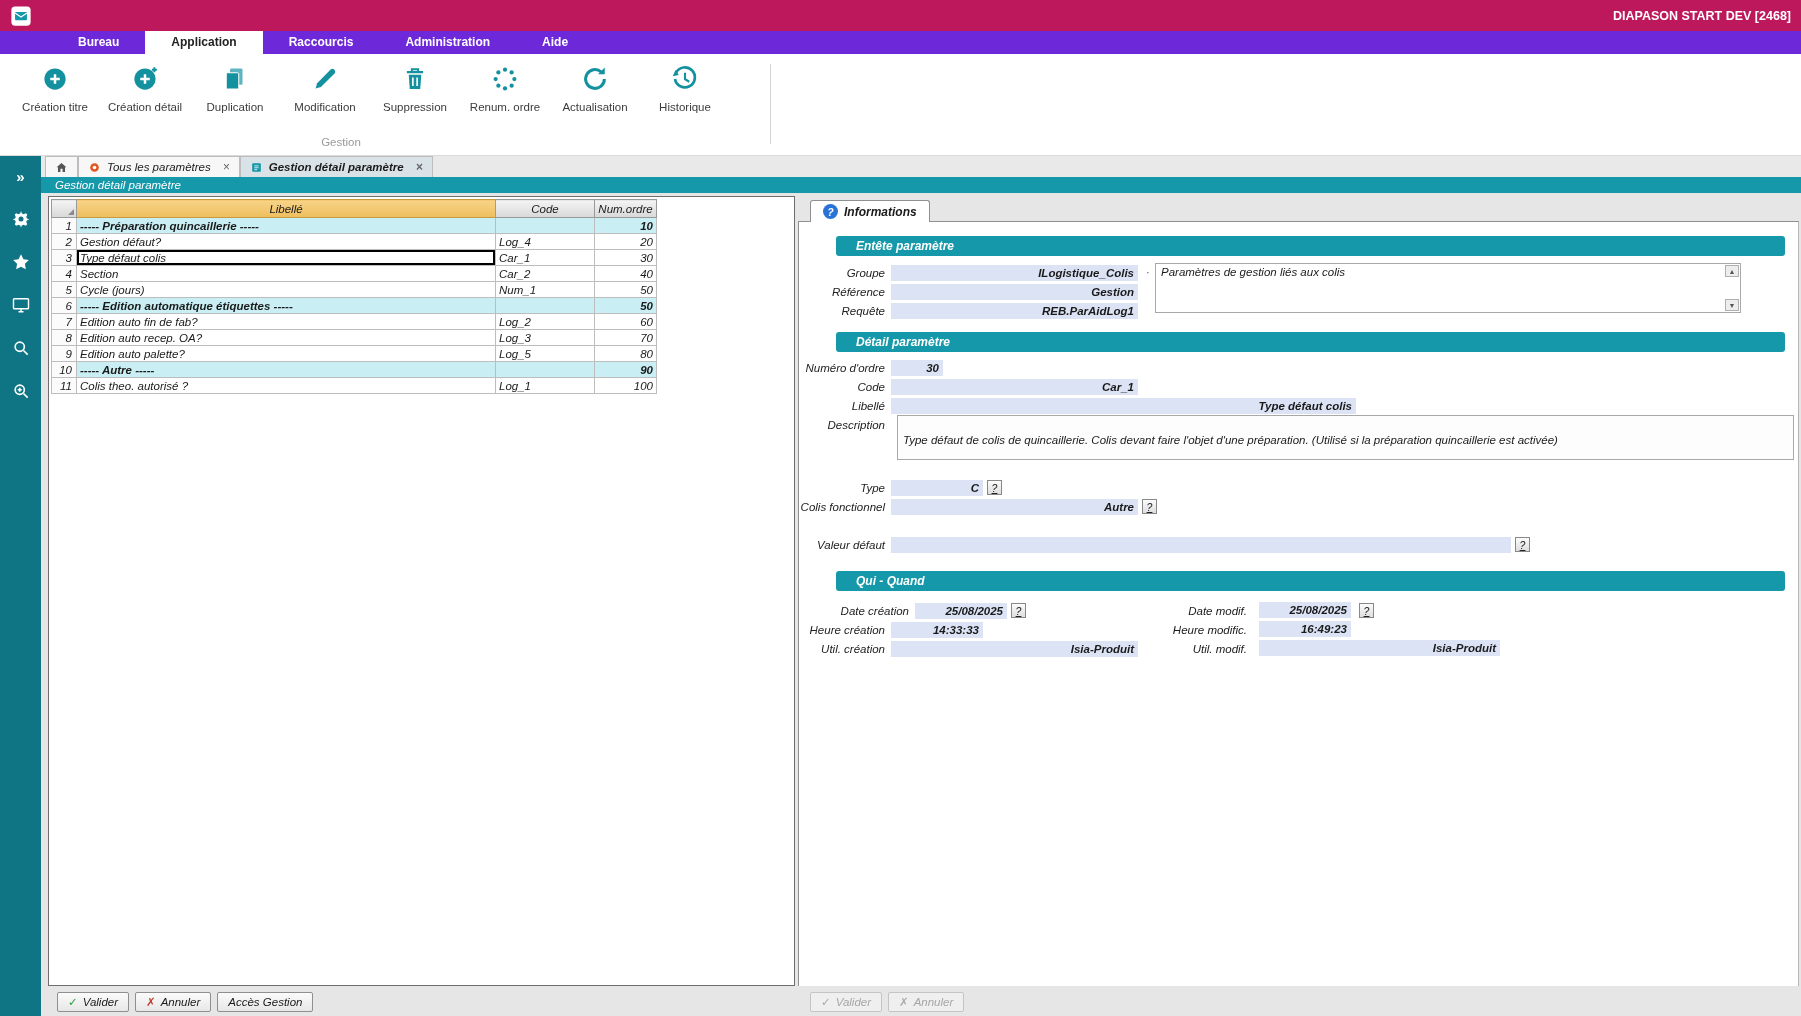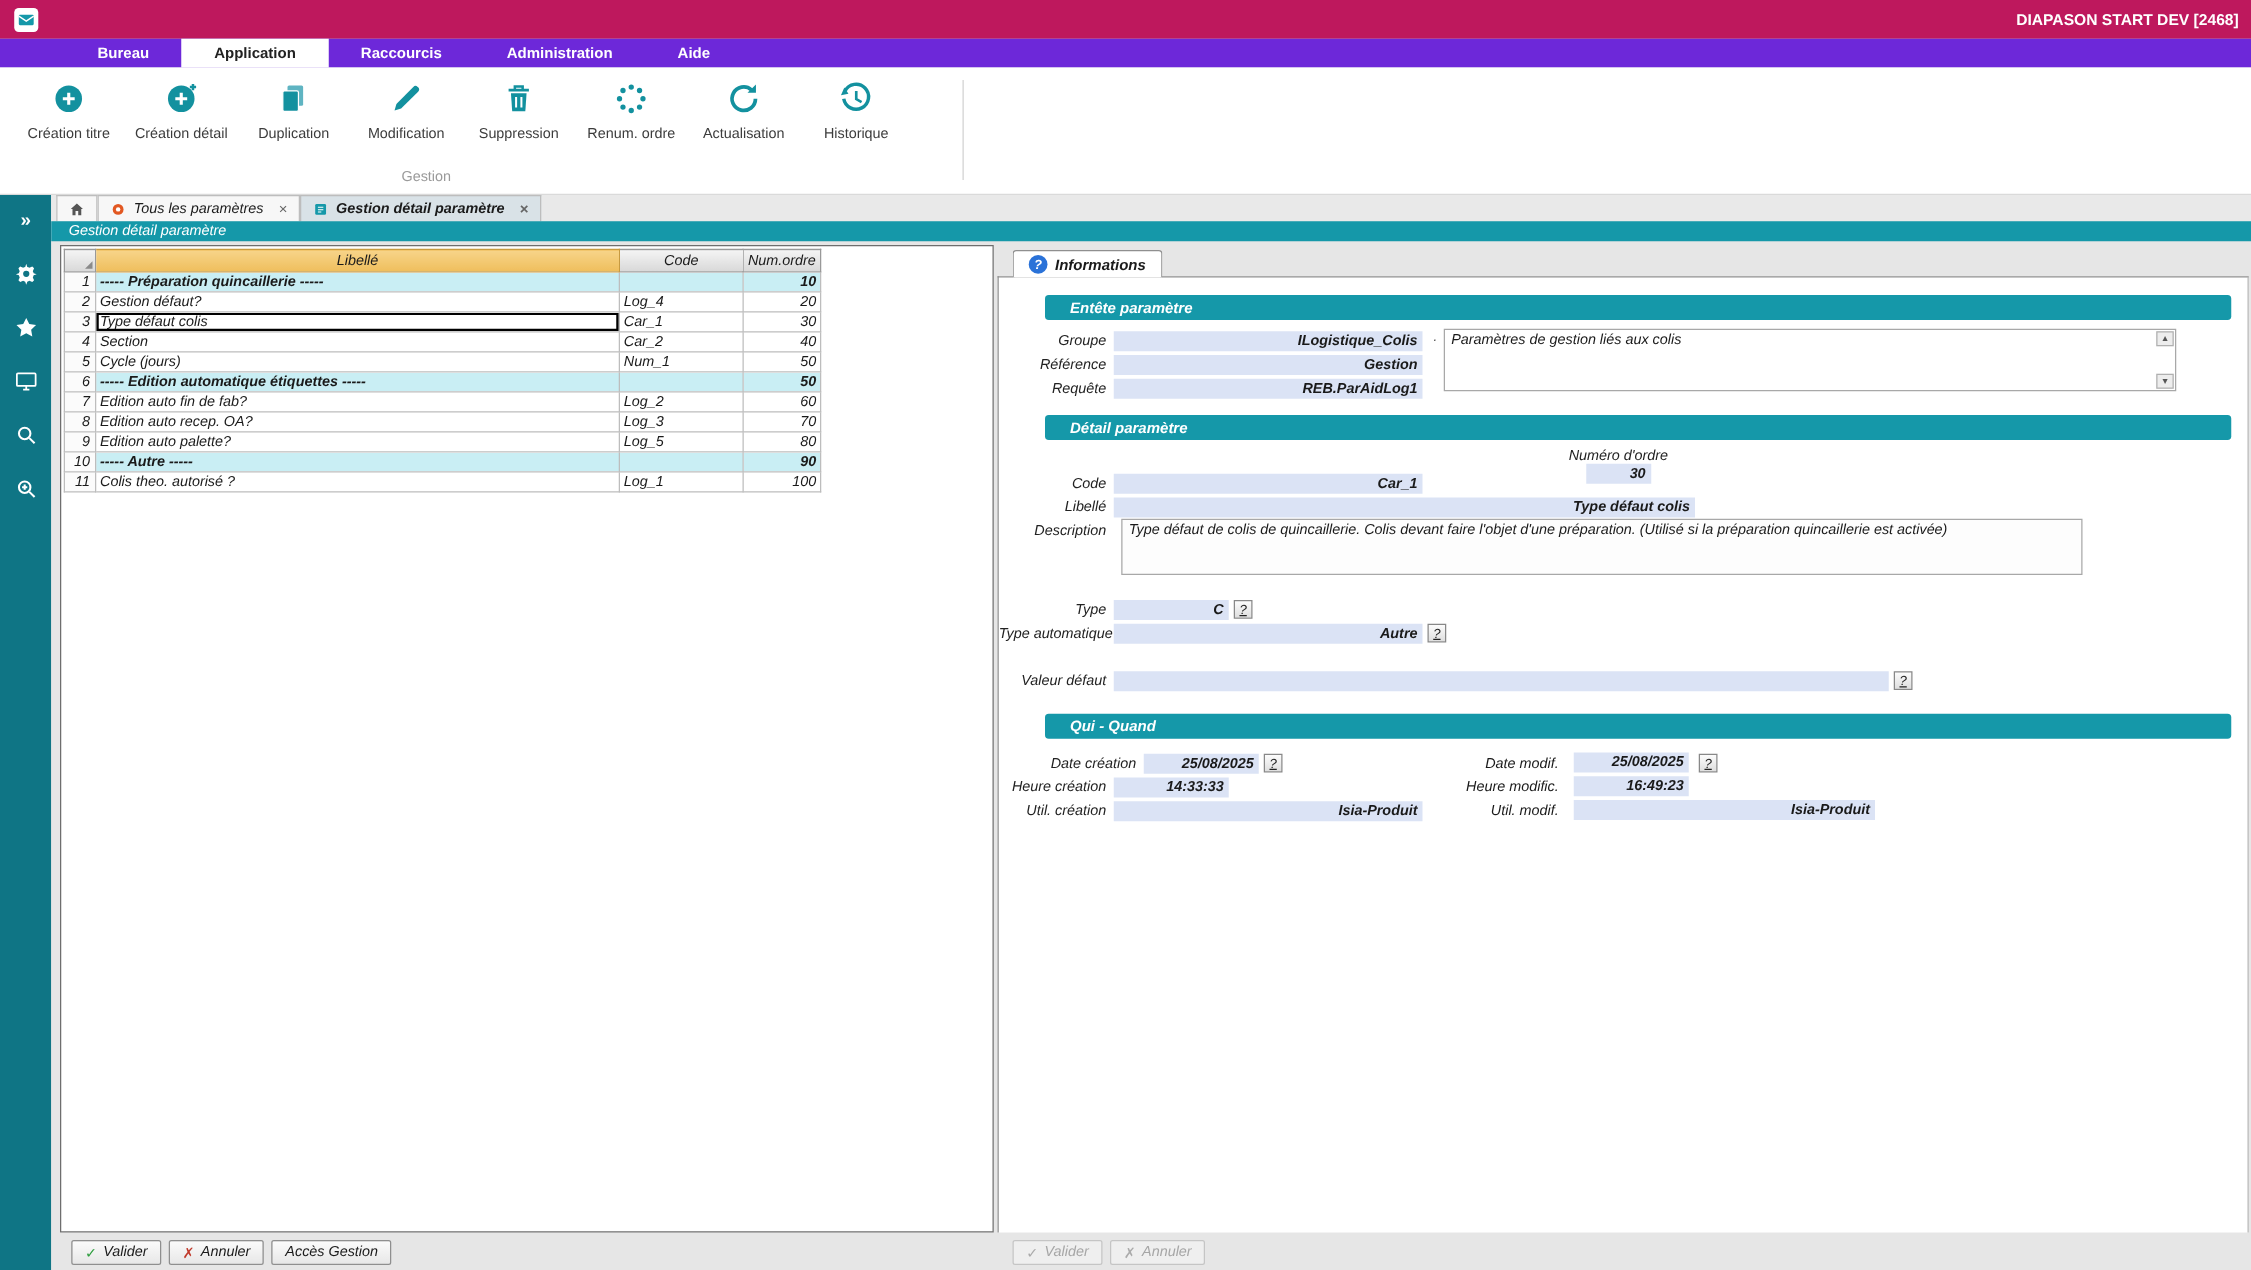--- a/index.html
+++ b/index.html
@@ -91,33 +91,33 @@
   .fld{background:#DBE3F5;height:16px;line-height:16px;padding:0 4px;font-weight:bold;font-size:11.5px;
     white-space:nowrap;overflow:hidden;flex:0 0 auto;text-align:right;}
   .w52{width:52px;} .w92{width:92px;} .w247{width:247px;} .w465{width:465px;} .w620{width:620px;} .w241{width:241px;}
   .qbtn{width:15px;height:15px;margin-left:4px;border:1px solid #888;background:linear-gradient(#FCFCFC,#DEDEDE);
     font-size:10.5px;text-decoration:underline;color:#222;display:inline-flex;align-items:center;justify-content:center;cursor:pointer;flex:0 0 auto;}
   .col2l{position:absolute;left:340px;width:114px;text-align:right;padding-right:6px;font-size:11.5px;white-space:nowrap;}
   .col2f{position:absolute;left:460px;top:0;}
   .col2q{position:absolute;left:556px;top:1px;}
 
   .r-groupe{top:42px;} .r-ref{top:61px;} .r-req{top:80px;}
-  .r-num{top:137px;flex-direction:column;} .r-code{top:156px;} .r-lib{top:175px;}
+  .r-num{top:137px;} .r-code{top:156px;} .r-lib{top:175px;}
   .r-desclbl{top:194px;} .r-type{top:257px;} .r-tfonc{top:276px;} .r-vdef{top:314px;}
   .r-date{top:380px;padding-left:24px;} .r-heure{top:399px;} .r-util{top:418px;}
 
   .commentbox{position:absolute;left:356px;top:41px;width:586px;height:50px;border:1px solid #A8A8A8;background:#fff;
     font-size:11.5px;padding:2px 20px 2px 5px;overflow:hidden;}
   .cb-up,.cb-dn{position:absolute;right:1px;width:14px;height:12px;border:1px solid #B0B0B0;background:#EDEDED;
     font-size:7px;color:#555;display:flex;align-items:center;justify-content:center;cursor:pointer;}
   .cb-up{top:1px;} .cb-dn{bottom:1px;}
   .cdot{position:absolute;left:347px;top:44px;color:#555;font-size:11px;}
 
-  .descbox{position:absolute;left:98px;top:193px;width:769px;height:45px;border:1px solid #A8A8A8;background:#FDFDFD;
-    font-size:11.5px;padding:2px 5px;overflow:hidden;}
+  .descbox{position:absolute;left:98px;top:193px;width:897px;height:45px;border:1px solid #A8A8A8;background:#FDFDFD;
+    font-size:11.5px;padding:18px 5px;overflow:hidden;}
 </style>
 </head>
 <body>
 
 <div class="titlebar">
   <svg class="app-ic" viewBox="0 0 24 24">
     <rect x="1.5" y="1.5" width="21" height="21" rx="4" fill="#fff"></rect>
     <rect x="5.5" y="7.5" width="13" height="9" rx="1" fill="#1598A9"></rect>
     <path d="M5.5 8.7l6.5 4.3 6.5-4.3" stroke="#fff" stroke-width="1.3" fill="none"></path>
   </svg>
@@ -410,21 +410,21 @@
     </div>
     <div class="descbox">
       <span>Type défaut de colis de quincaillerie. Colis devant faire l'objet d'une préparation. (Utilisé si la préparation quincaillerie est activée)</span>
     </div>
     <div class="frow r-type">
       <span class="lbl">Type</span>
       <span class="fld w92">C</span>
       <span class="qbtn">?</span>
     </div>
     <div class="frow r-tfonc">
-      <span class="lbl">Type automatique</span>
+      <span class="lbl">Colis fonctionnel</span>
       <span class="fld w247">Autre</span>
       <span class="qbtn">?</span>
     </div>
     <div class="frow r-vdef">
       <span class="lbl">Valeur défaut</span>
       <span class="fld w620"></span>
       <span class="qbtn">?</span>
     </div>
 
     <div class="sechead sh3">Qui - Quand</div>

